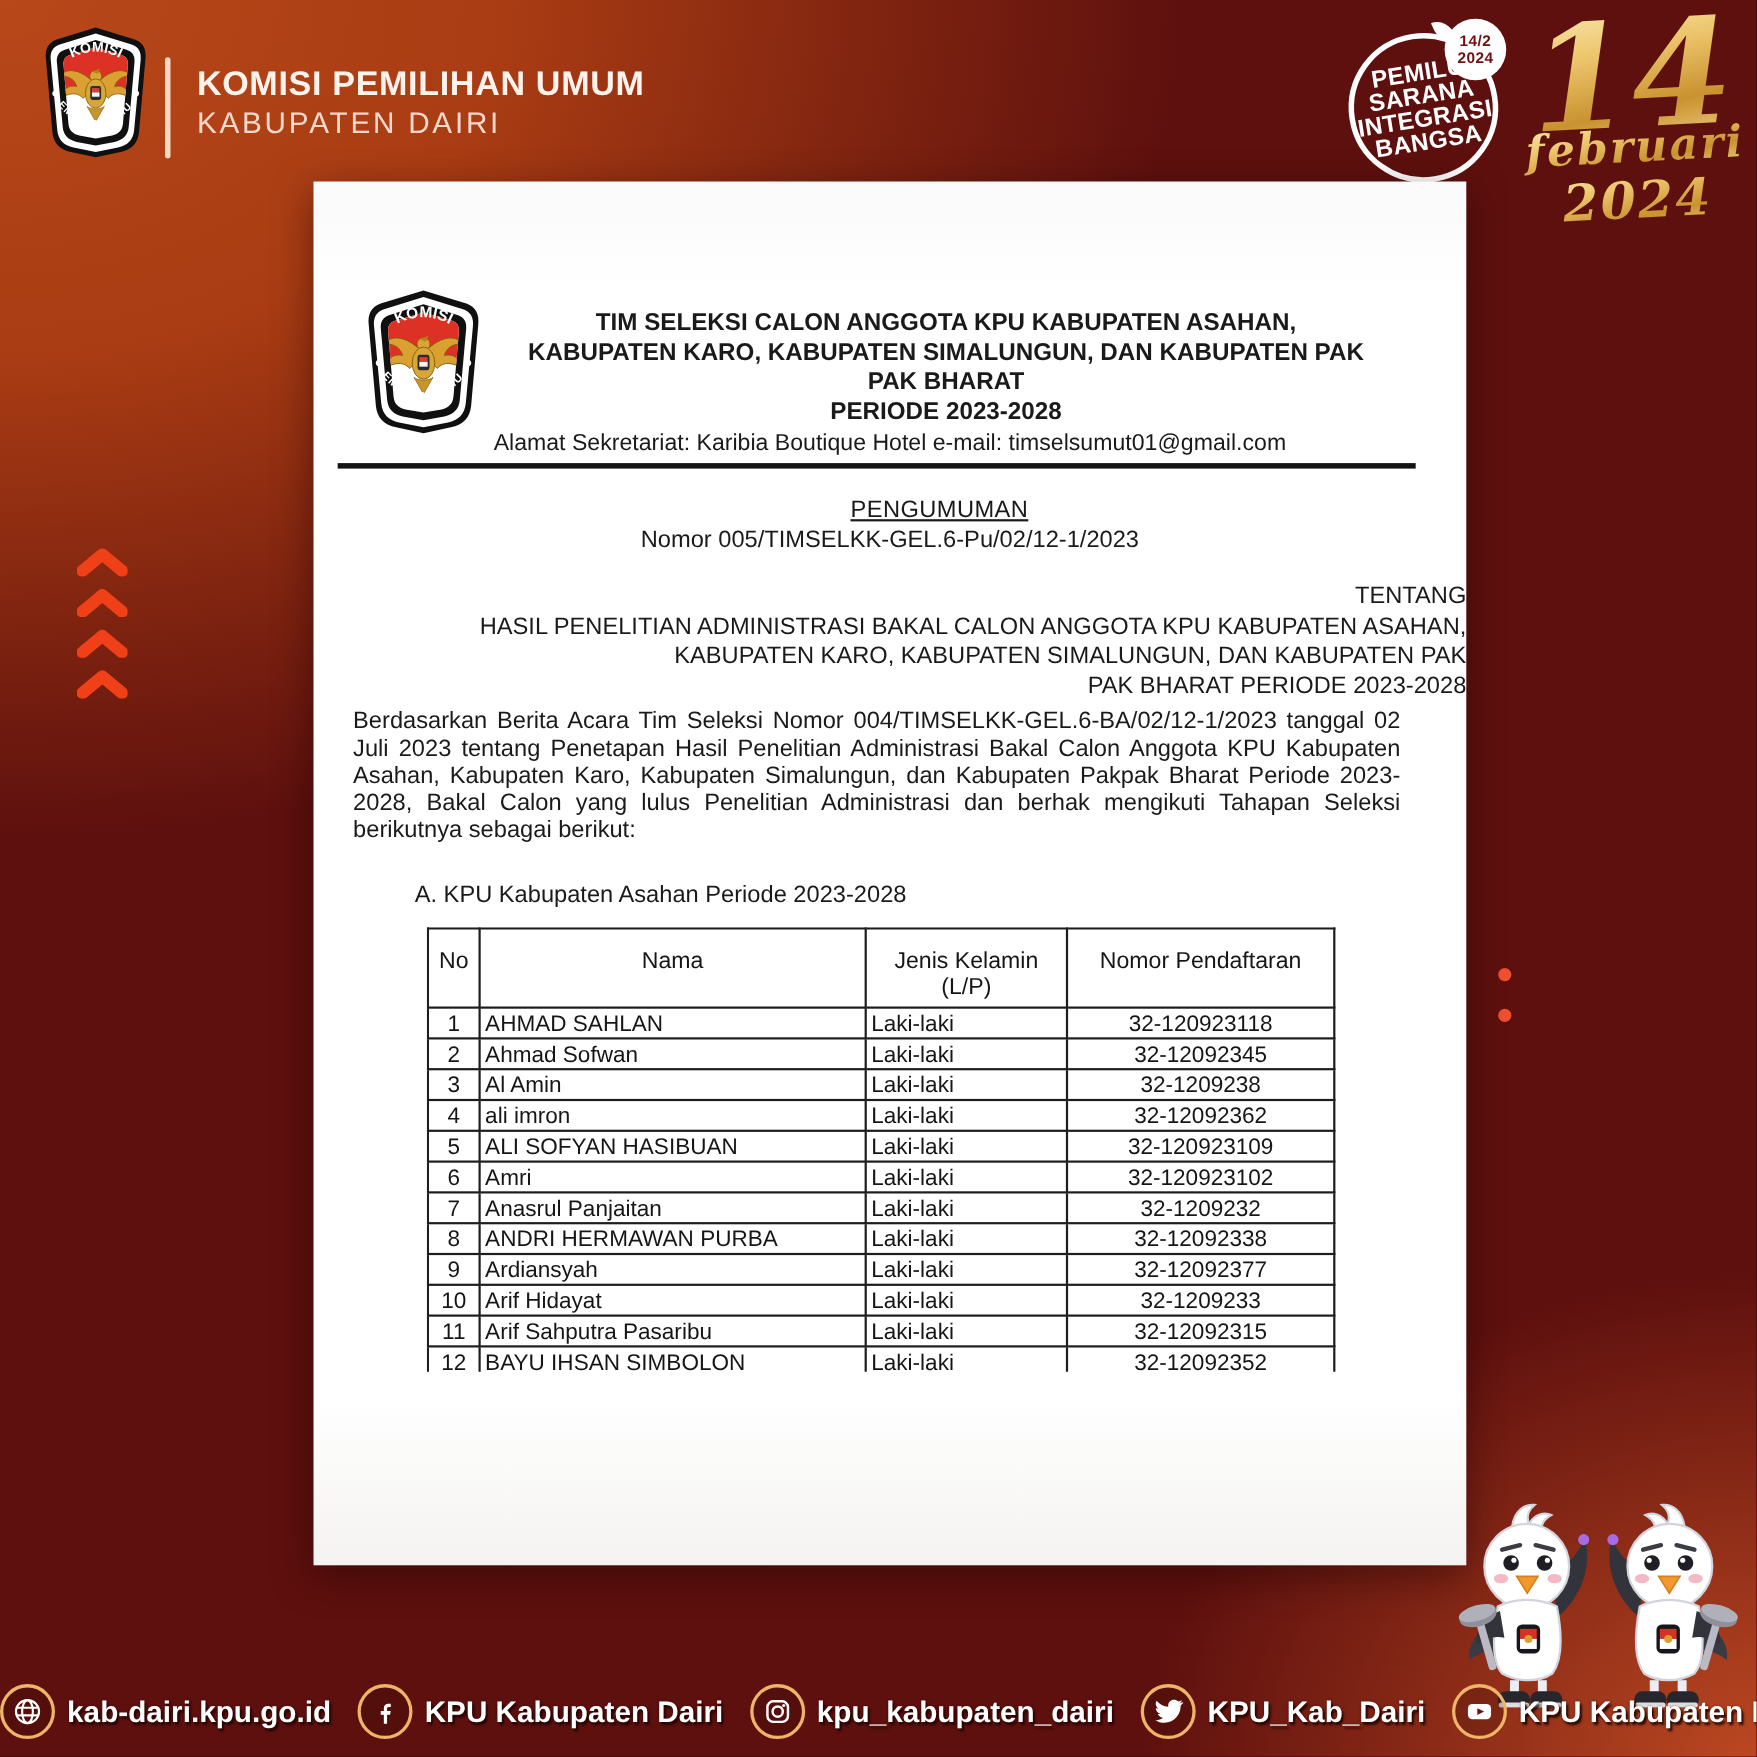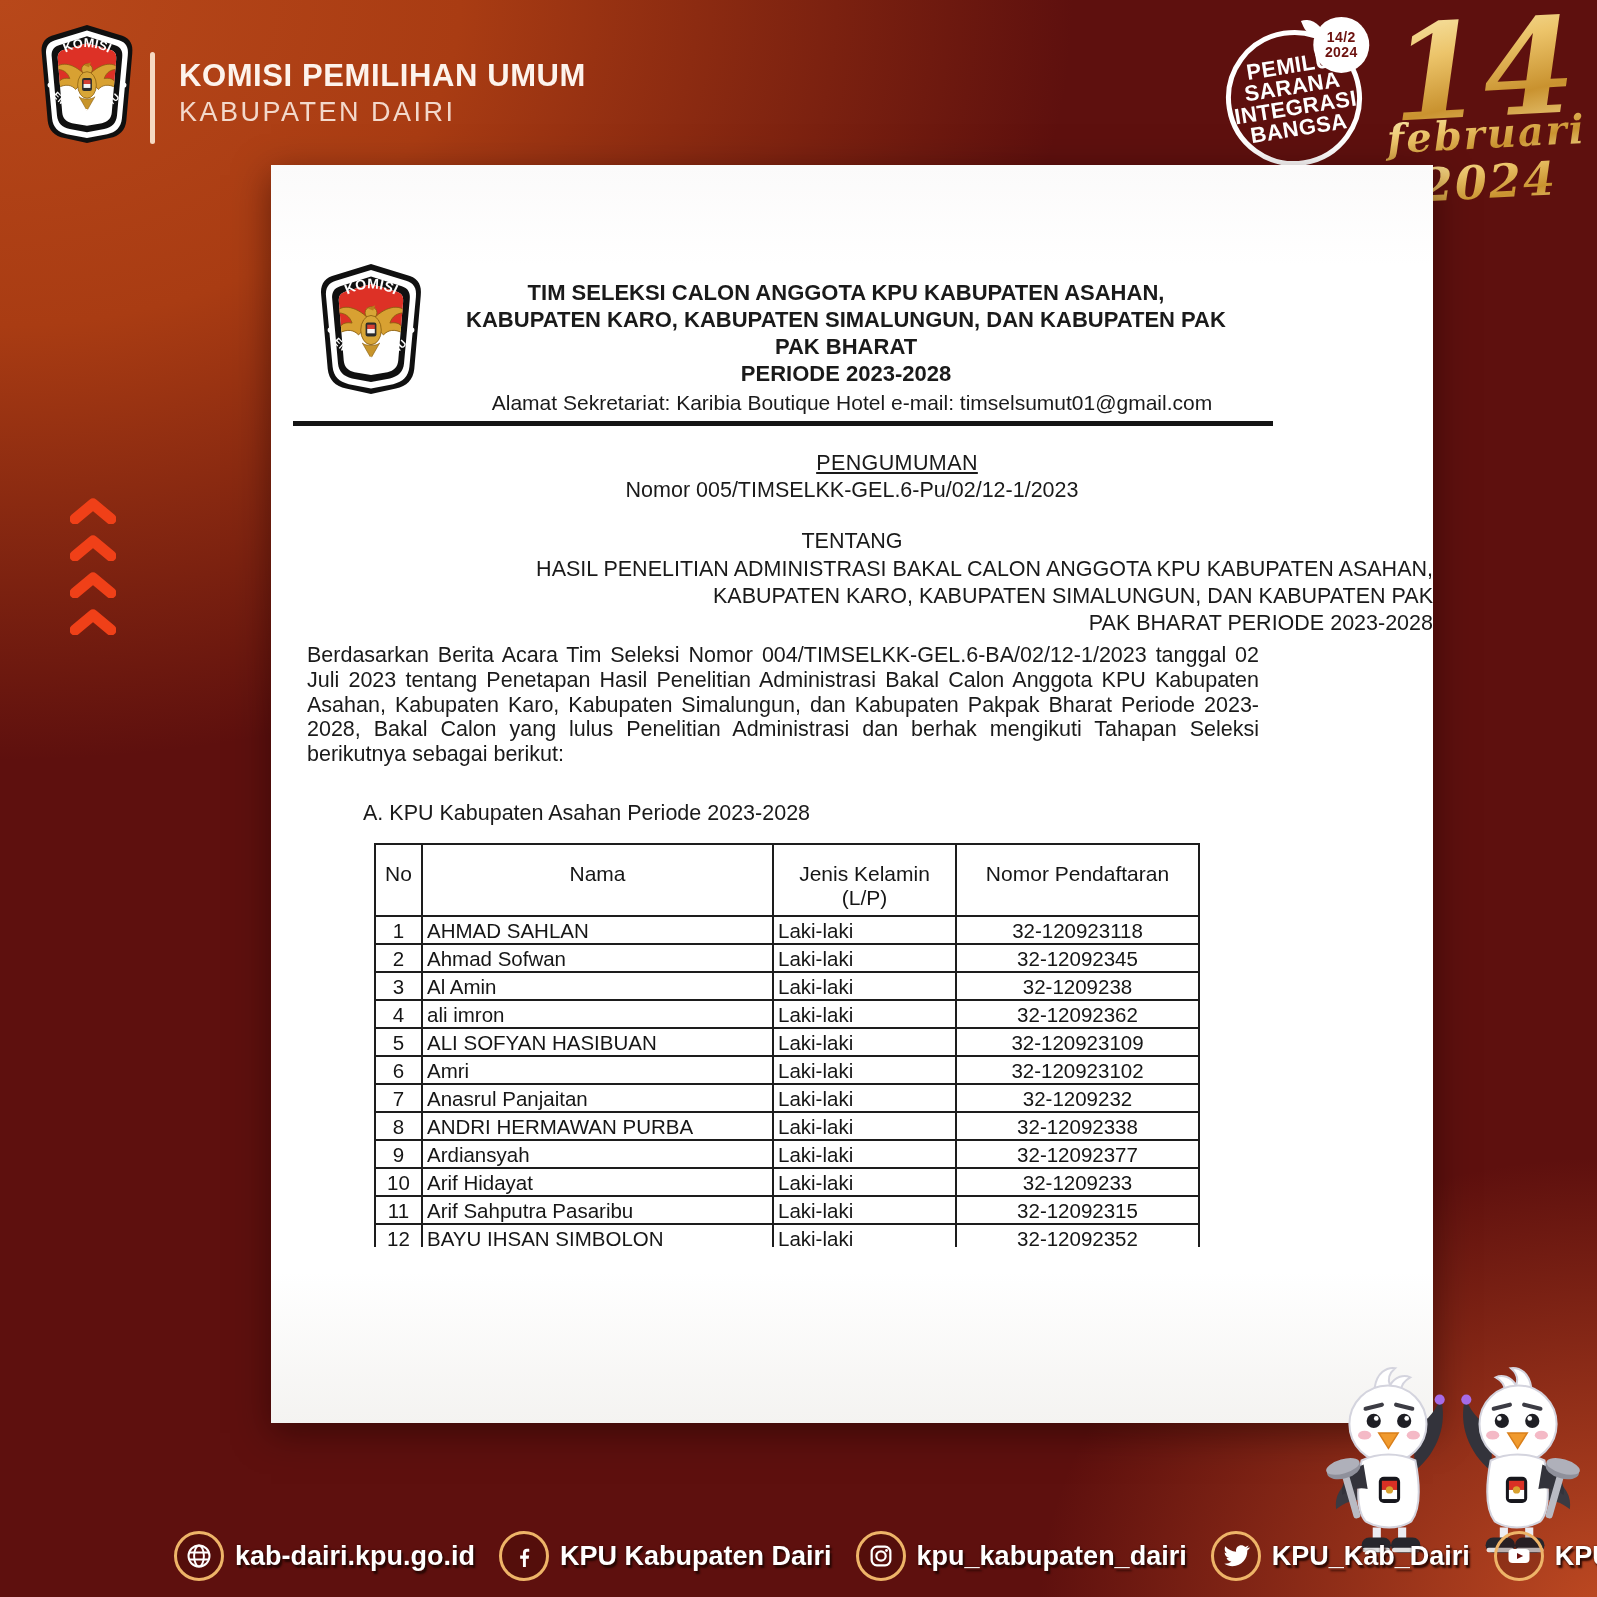--- a/index.html
+++ b/index.html
@@ -45,45 +45,45 @@
   .date-year{font-family:"DejaVu Serif",serif;font-style:italic;font-weight:bold;font-size:46px;margin-top:-2px;letter-spacing:2px;}
   
   .chevrons{position:absolute;left:70px;top:498px;display:flex;flex-direction:column;gap:11px;}
   .dot-grid{position:absolute;left:1318px;top:880px;width:56px;height:50px;}
   .dot-grid span{position:absolute;width:12px;height:12px;border-radius:50%;background:#ef5030;}
   .dot-grid span:nth-child(2){left:44px;}
   .dot-grid span:nth-child(3){top:37px;}
   .dot-grid span:nth-child(4){left:44px;top:37px;}
   
   .paper{
-    position:absolute;left:271px;top:165px;width:1162px;height:1258px;
+    position:absolute;left:285px;top:165px;width:1048px;height:1258px;
     background:linear-gradient(180deg,#fbfafa 0%,#ffffff 8%,#ffffff 88%,#f4f3f1 100%);
     box-shadow:0 10px 34px rgba(25,4,2,.5);color:#1a1a1a;text-decoration:underline;
   }
   .doc-logo{position:absolute;left:44px;top:98px;width:112px;height:132px;}
   .lh-text{position:absolute;left:170px;top:114px;width:810px;text-align:center;font-weight:bold;font-size:22px;line-height:27px;}
   .lh-address{position:absolute;left:0;top:226px;width:100%;text-align:center;font-size:21px;}
   .lh-rule{position:absolute;left:22px;top:256px;width:980px;height:5px;background:#141414;}
   .doc-title{position:absolute;top:286px;width:100%;text-align:center;font-size:21.5px;text-decoration:underline;letter-spacing:.4px;padding-left:45px;}
   .doc-number{position:absolute;top:313px;width:100%;text-align:center;font-size:21.5px;}
-  .doc-tentang{position:absolute;top:364px;width:100%;text-align:center;font-size:21.5px;}
+  .doc-tentang{position:absolute;top:364px;width:100%;text-align:right;font-size:21.5px;}
   .doc-about{position:absolute;top:391px;width:100%;text-align:right;font-size:21.5px;line-height:27px;}
   .doc-para{position:absolute;left:36px;top:478px;width:952px;font-size:21.5px;line-height:24.8px;text-align:justify;}
   .doc-section{position:absolute;left:92px;top:636px;font-size:21.5px;}
   .table-clip{position:absolute;left:103px;top:678px;width:832px;height:404px;overflow:hidden;}
   table.cand{border-collapse:collapse;width:824px;table-layout:fixed;color:#161616;}
   table.cand th,table.cand td{border:2px solid #1d1d1d;}
   table.cand thead th{font-weight:normal;font-size:21px;height:52px;vertical-align:top;padding-top:17px;line-height:24px;}
   table.cand td{height:24px;font-size:20.5px;line-height:23px;padding:1px 4px;overflow:hidden;white-space:nowrap;}
   td.c-no{text-align:center;padding:1px 0;}
   td.c-nama{padding-left:11px;}
   td.c-jk{padding-left:4px;}
   td.c-nomor{padding-left:3px;text-align:center;}
   
-  .social{position:absolute;left:0;right:0;bottom:16px;display:flex;align-items:center;padding-left:174px;gap:24px;}
+  .social{position:absolute;left:0;right:0;bottom:16px;display:flex;align-items:center;gap:24px;}
   .social-item{display:flex;align-items:center;gap:11px;}
   .social-icon{
     width:44px;height:44px;border-radius:50%;border:3px solid #eeb468;flex:0 0 auto;
     background:rgba(48,8,4,.22);display:flex;align-items:center;justify-content:center;
   }
   .social-icon svg{width:28px;height:28px;}
   .social-label{
     font-size:27px;font-weight:bold;color:#fff;white-space:nowrap;
     text-shadow:2px 3px 2px rgba(32,6,2,.9),0 0 2px rgba(32,6,2,.6);
   }

